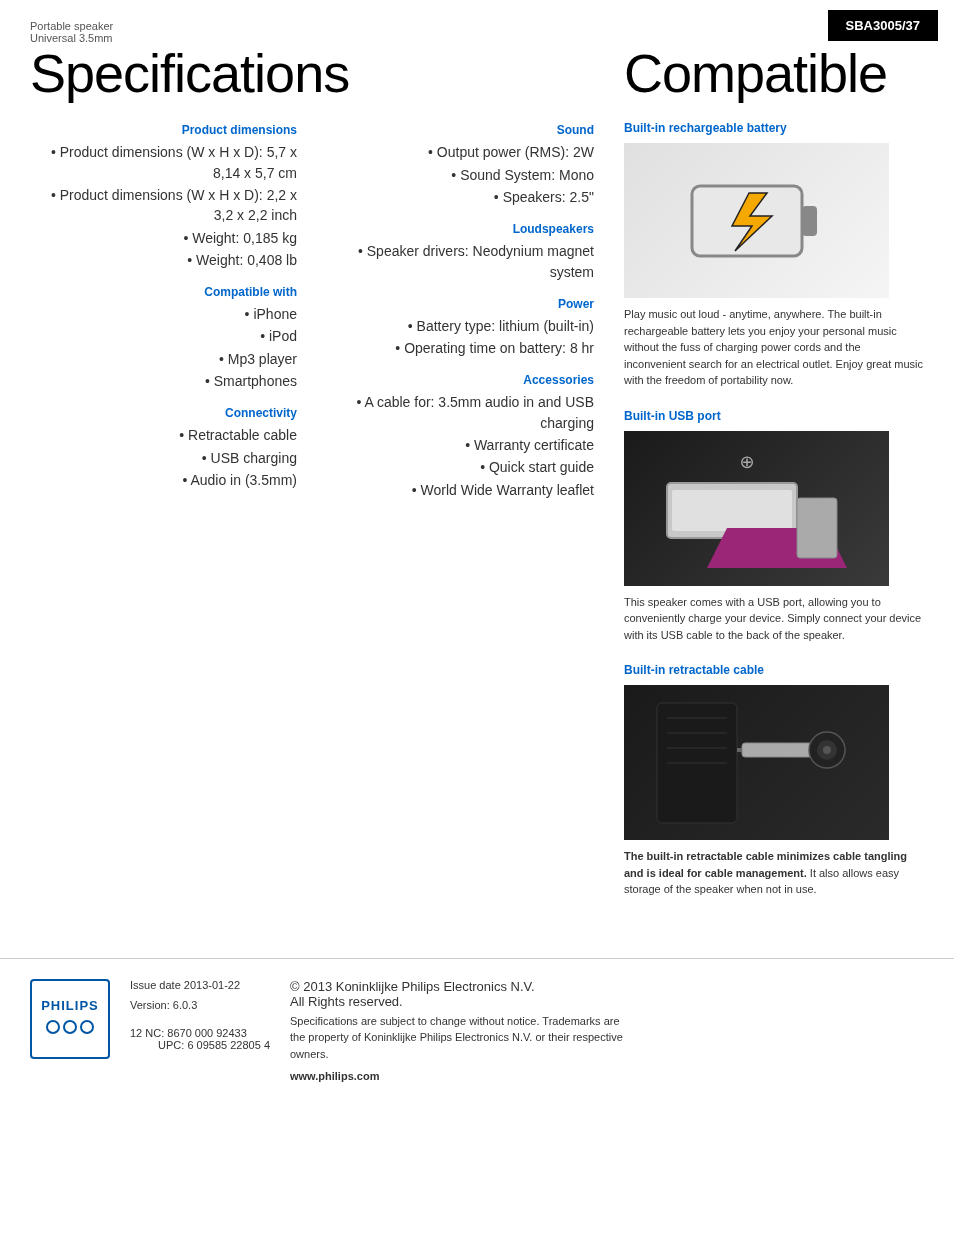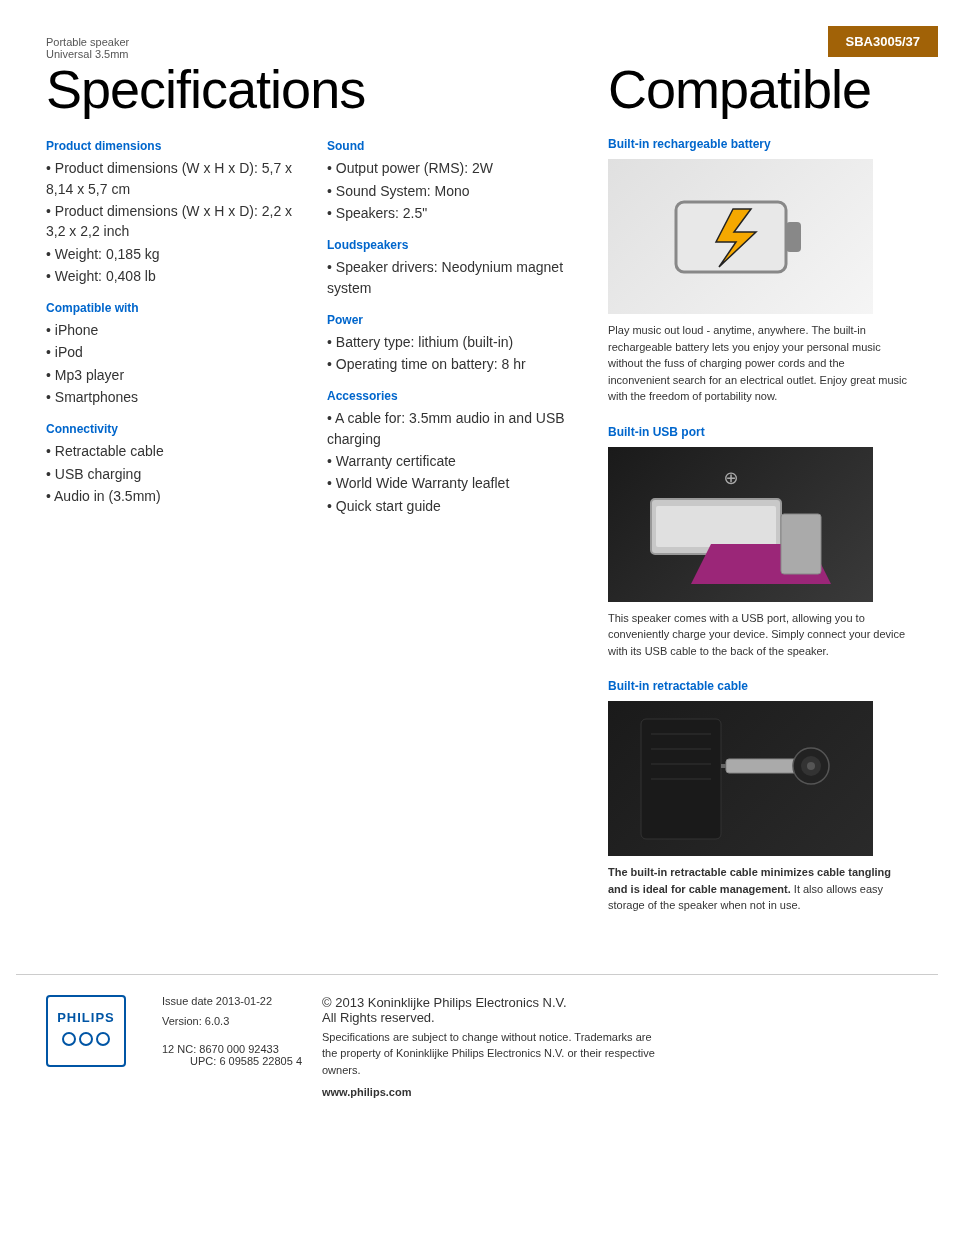--- a/index.html
+++ b/index.html
@@ -7,43 +7,43 @@
       font-family: Arial, Helvetica, sans-serif;
       font-size: 12px;
       color: #333;
       background: #fff;
       width: 954px;
       min-height: 1235px;
     }
     .page {
       width: 954px;
       min-height: 1235px;
-      padding: 16px;
+      padding: 0;
       position: relative;
     }
     .top-bar {
       display: flex;
       justify-content: flex-end;
       align-items: stretch;
     }
     .product-label {
       padding: 20px 30px 0 30px;
       font-size: 11px;
       color: #555;
       flex: 1;
     }
     .model-badge {
-      background: #a16207;
+      background: #000000;
       color: #fff;
       font-size: 13px;
       font-weight: bold;
       padding: 8px 18px;
       align-self: flex-start;
       margin-top: 10px;
-      margin-right: 0;
+      margin-right: 16px;
     }
     .main-content {
       display: flex;
       padding: 0 30px;
     }
     .left-col {
       flex: 1;
       padding-right: 20px;
       padding-top: 0;
     }
@@ -67,20 +67,21 @@
       margin-bottom: 18px;
       letter-spacing: -1px;
       line-height: 1.1;
     }
     .spec-columns {
       display: flex;
       gap: 30px;
     }
     .spec-col {
       flex: 1;
+      text-align: right;
     }
     .spec-section {
       margin-bottom: 14px;
     }
     .spec-section-title {
       font-size: 12px;
       font-weight: bold;
       color: #0066cc;
       margin-bottom: 4px;
     }
@@ -139,21 +140,21 @@
     .footer {
       margin-top: 40px;
       border-top: 1px solid #ccc;
       padding: 20px 30px;
       display: flex;
       align-items: flex-start;
       gap: 20px;
     }
     .philips-logo {
       width: 80px;
-      height: 72px;
+      height: 80px;
       border: 2px solid #0055a5;
       border-radius: 4px;
       display: flex;
       align-items: center;
       justify-content: center;
       flex-direction: column;
       flex-shrink: 0;
     }
     .philips-logo-text {
       font-size: 13px;
@@ -164,21 +165,20 @@
     .philips-logo-wave {
       margin-top: 4px;
     }
     .two-col-footer {
       display: flex;
       gap: 20px;
       flex: 1;
     }
     .footer-left-info {
       min-width: 140px;
-      margin-left: 16px;
     }
     .footer-right-info {
       flex: 1;
     }
   </style>
 </head>
 <body>
 
 <div class="page">
 
@@ -246,22 +246,22 @@
               <ul>
                 <li>Battery type: lithium (built-in)</li>
                 <li>Operating time on battery: 8 hr</li>
               </ul>
             </div>
             <div class="spec-section">
               <div class="spec-section-title">Accessories</div>
               <ul>
                 <li>A cable for: 3.5mm audio in and USB charging</li>
                 <li>Warranty certificate</li>
+                <li>Quick start guide</li>
                 <li>World Wide Warranty leaflet</li>
-                <li>Quick start guide</li>
               </ul>
             </div>
           </div>
       </div>
     </div>
 
     <div class="right-col">
       <h1 class="highlights-title">Compatible</h1>
       <div id="highlights-container">
           <div class="highlight-section">

